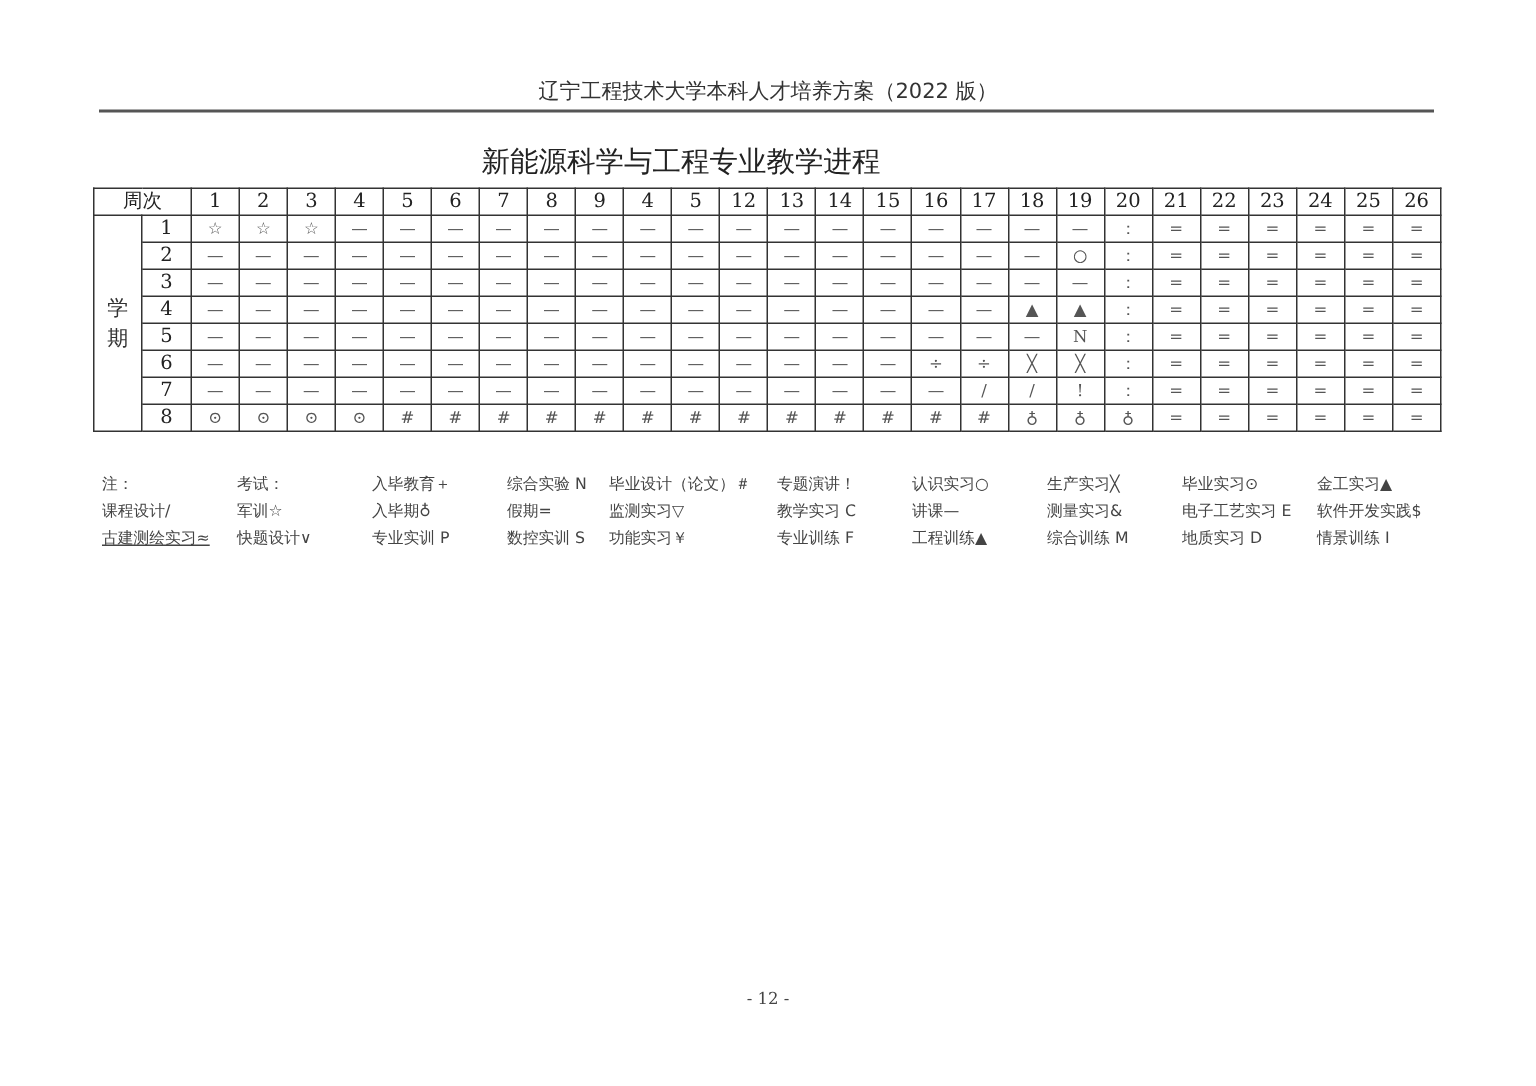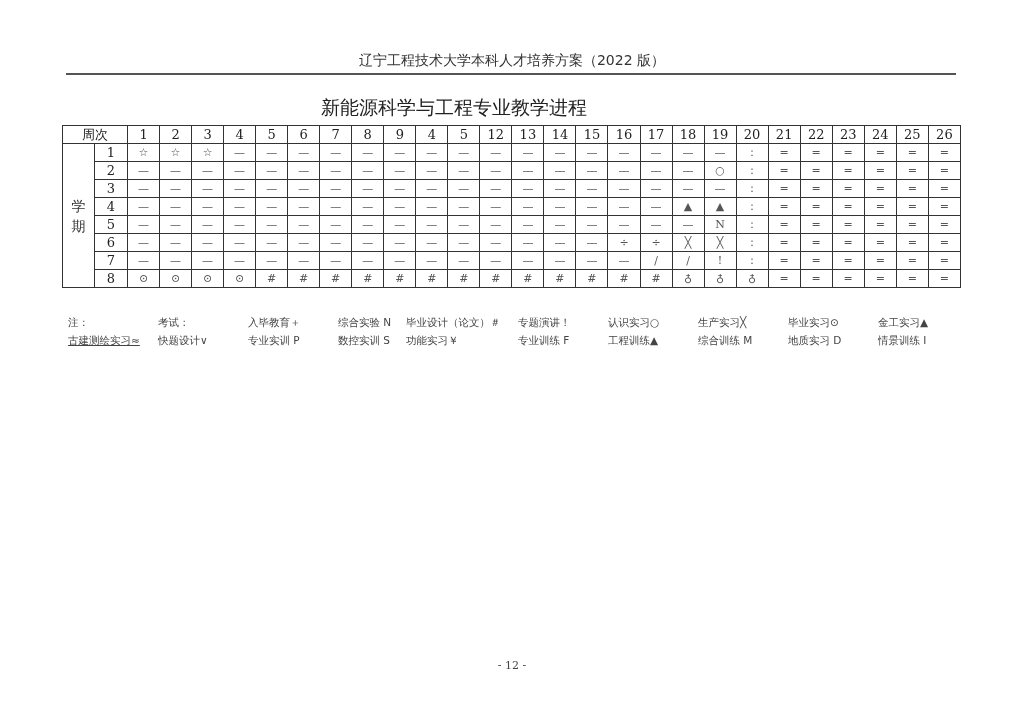--- a/index.html
+++ b/index.html
@@ -303,20 +303,32 @@
       <span class="it" style="left: 180px;">入毕教育＋</span>
       <span class="it" style="left: 270px;">综合实验 N</span>
       <span class="it" style="left: 338px;">毕业设计（论文）＃</span>
       <span class="it" style="left: 450px;">专题演讲！</span>
       <span class="it" style="left: 540px;">认识实习○</span>
       <span class="it" style="left: 630px;">生产实习╳</span>
       <span class="it" style="left: 720px;">毕业实习⊙</span>
       <span class="it" style="left: 810px;">金工实习▲</span>
     </div>
     <div class="row">
+      <span class="it" style="left: 0px;">课程设计/</span>
+      <span class="it" style="left: 90px;">军训☆</span>
+      <span class="it" style="left: 180px;">入毕期♁</span>
+      <span class="it" style="left: 270px;">假期=</span>
+      <span class="it" style="left: 338px;">监测实习▽</span>
+      <span class="it" style="left: 450px;">教学实习 C</span>
+      <span class="it" style="left: 540px;">讲课—</span>
+      <span class="it" style="left: 630px;">测量实习&amp;</span>
+      <span class="it" style="left: 720px;">电子工艺实习 E</span>
+      <span class="it" style="left: 810px;">软件开发实践$</span>
+    </div>
+    <div class="row">
       <span class="it" style="left: 0px; text-decoration: underline;">古建测绘实习≈</span>
       <span class="it" style="left: 90px;">快题设计∨</span>
       <span class="it" style="left: 180px;">专业实训 P</span>
       <span class="it" style="left: 270px;">数控实训 S</span>
       <span class="it" style="left: 338px;">功能实习￥</span>
       <span class="it" style="left: 450px;">专业训练 F</span>
       <span class="it" style="left: 540px;">工程训练▲</span>
       <span class="it" style="left: 630px;">综合训练 M</span>
       <span class="it" style="left: 720px;">地质实习 D</span>
       <span class="it" style="left: 810px;">情景训练 I</span>

